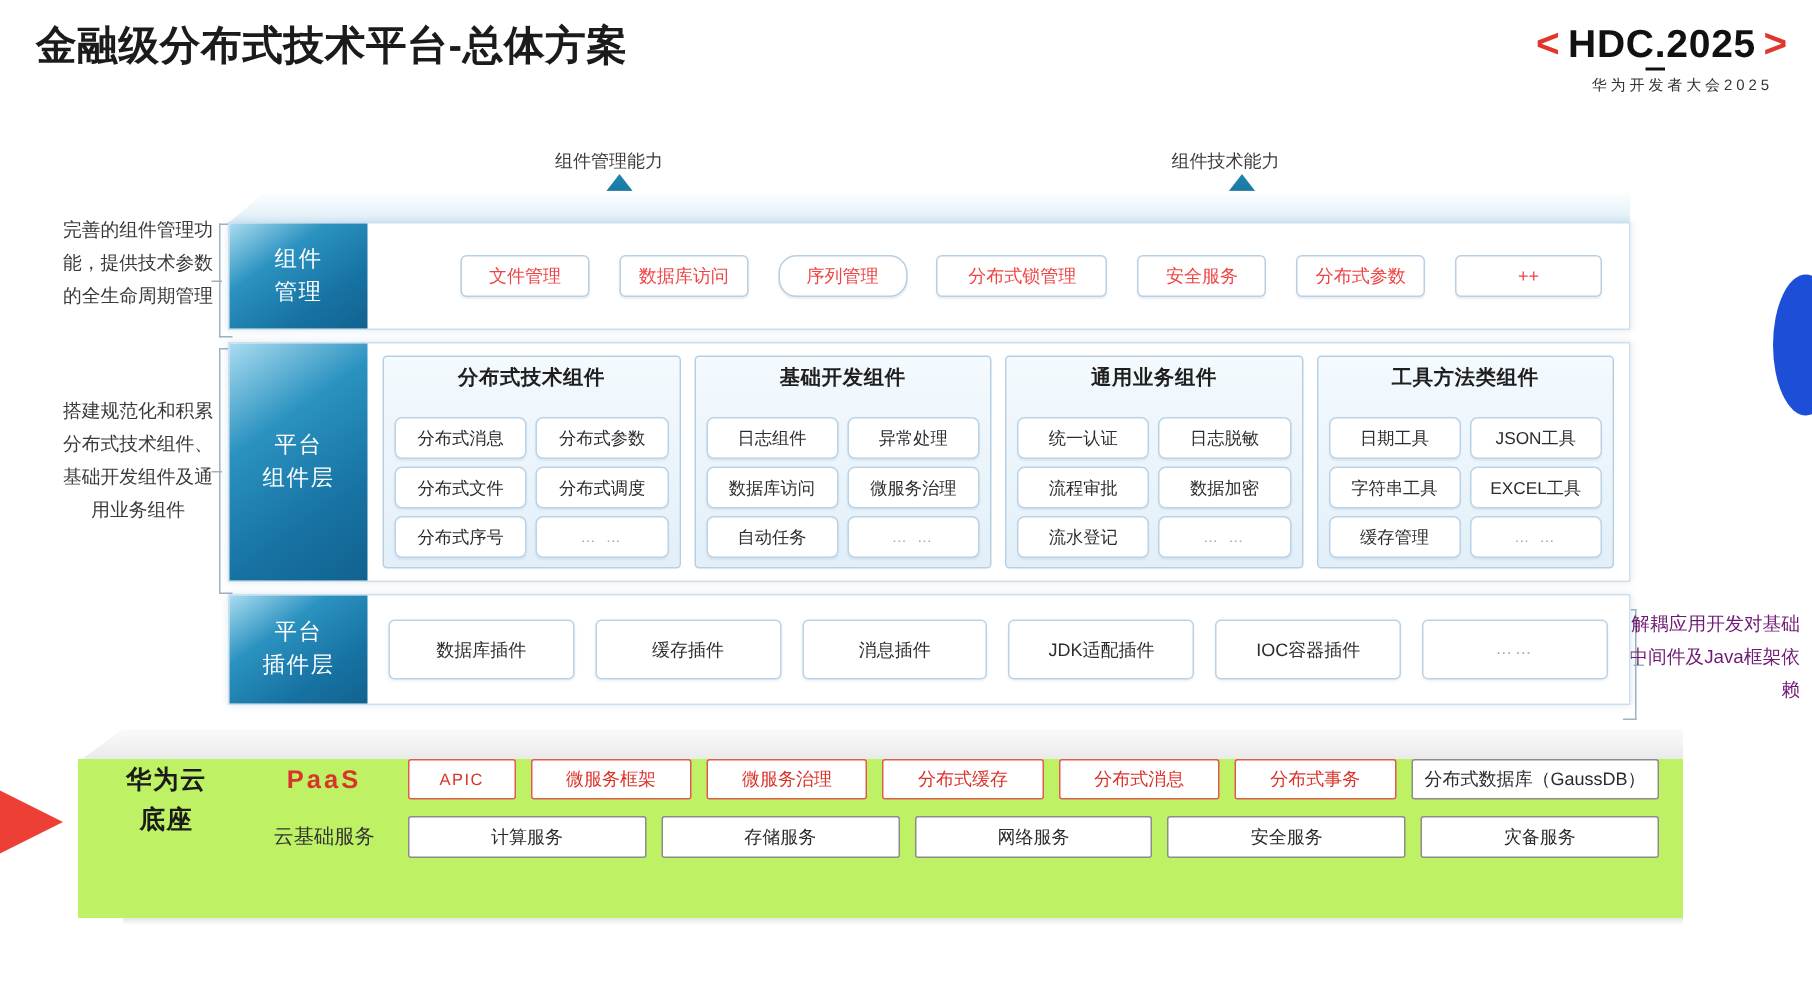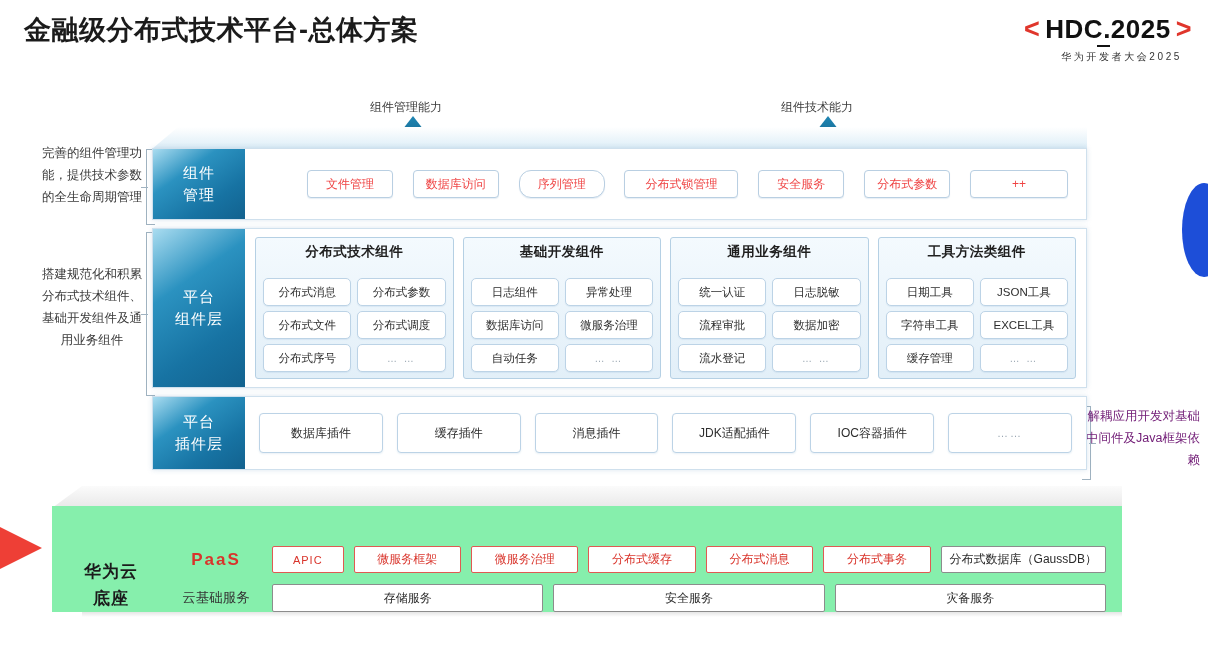--- a/index.html
+++ b/index.html
@@ -185,22 +185,22 @@
 
   
   .base-wrap { position: absolute; left: 52px; top: 486px; width: 1070px; height: 130px; }
   .base-top3d {
     position: absolute; left: 0; top: 0; width: 1070px; height: 22px;
     background: linear-gradient(180deg, #fbfbfb 0%, #e8e8e8 100%);
     clip-path: polygon(30px 0%, 100% 0%, 100% 100%, 0% 100%);
   }
   .base-body {
     position: absolute; left: 0; top: 20px; width: 1070px; height: 106px;
-    background: #86efac;
-    display: flex; align-items: flex-end;
+    background: #bef264;
+    display: flex; align-items: flex-start;
   }
   .base-brand {
     flex: 0 0 118px; text-align: center;
     font-size: 17px; font-weight: bold; color: #1b1b1b; line-height: 1.6;
     letter-spacing: 1px;
   }
   .base-rows { flex: 1; display: flex; flex-direction: column; gap: 11px; padding-right: 16px; }
   .base-row { display: flex; align-items: center; gap: 10px; }
   .row-tag {
     flex: 0 0 92px; text-align: center; white-space: nowrap;
@@ -386,21 +386,23 @@
           <div class="red-chip">分布式缓存</div>
           <div class="red-chip">分布式消息</div>
           <div class="red-chip">分布式事务</div>
           <div class="gray-chip wide">分布式数据库（GaussDB）</div>
         </div>
       </div>
 
       <div class="base-row">
         <div class="row-tag cloud">云基础服务</div>
         <div class="base-chips">
+          <div class="gray-chip tall">计算服务</div>
           <div class="gray-chip tall">存储服务</div>
+          <div class="gray-chip tall">网络服务</div>
           <div class="gray-chip tall">安全服务</div>
           <div class="gray-chip tall">灾备服务</div>
         </div>
       </div>
 
     </div>
   </div>
   <div class="base-shadow"></div>
 </div>
 

